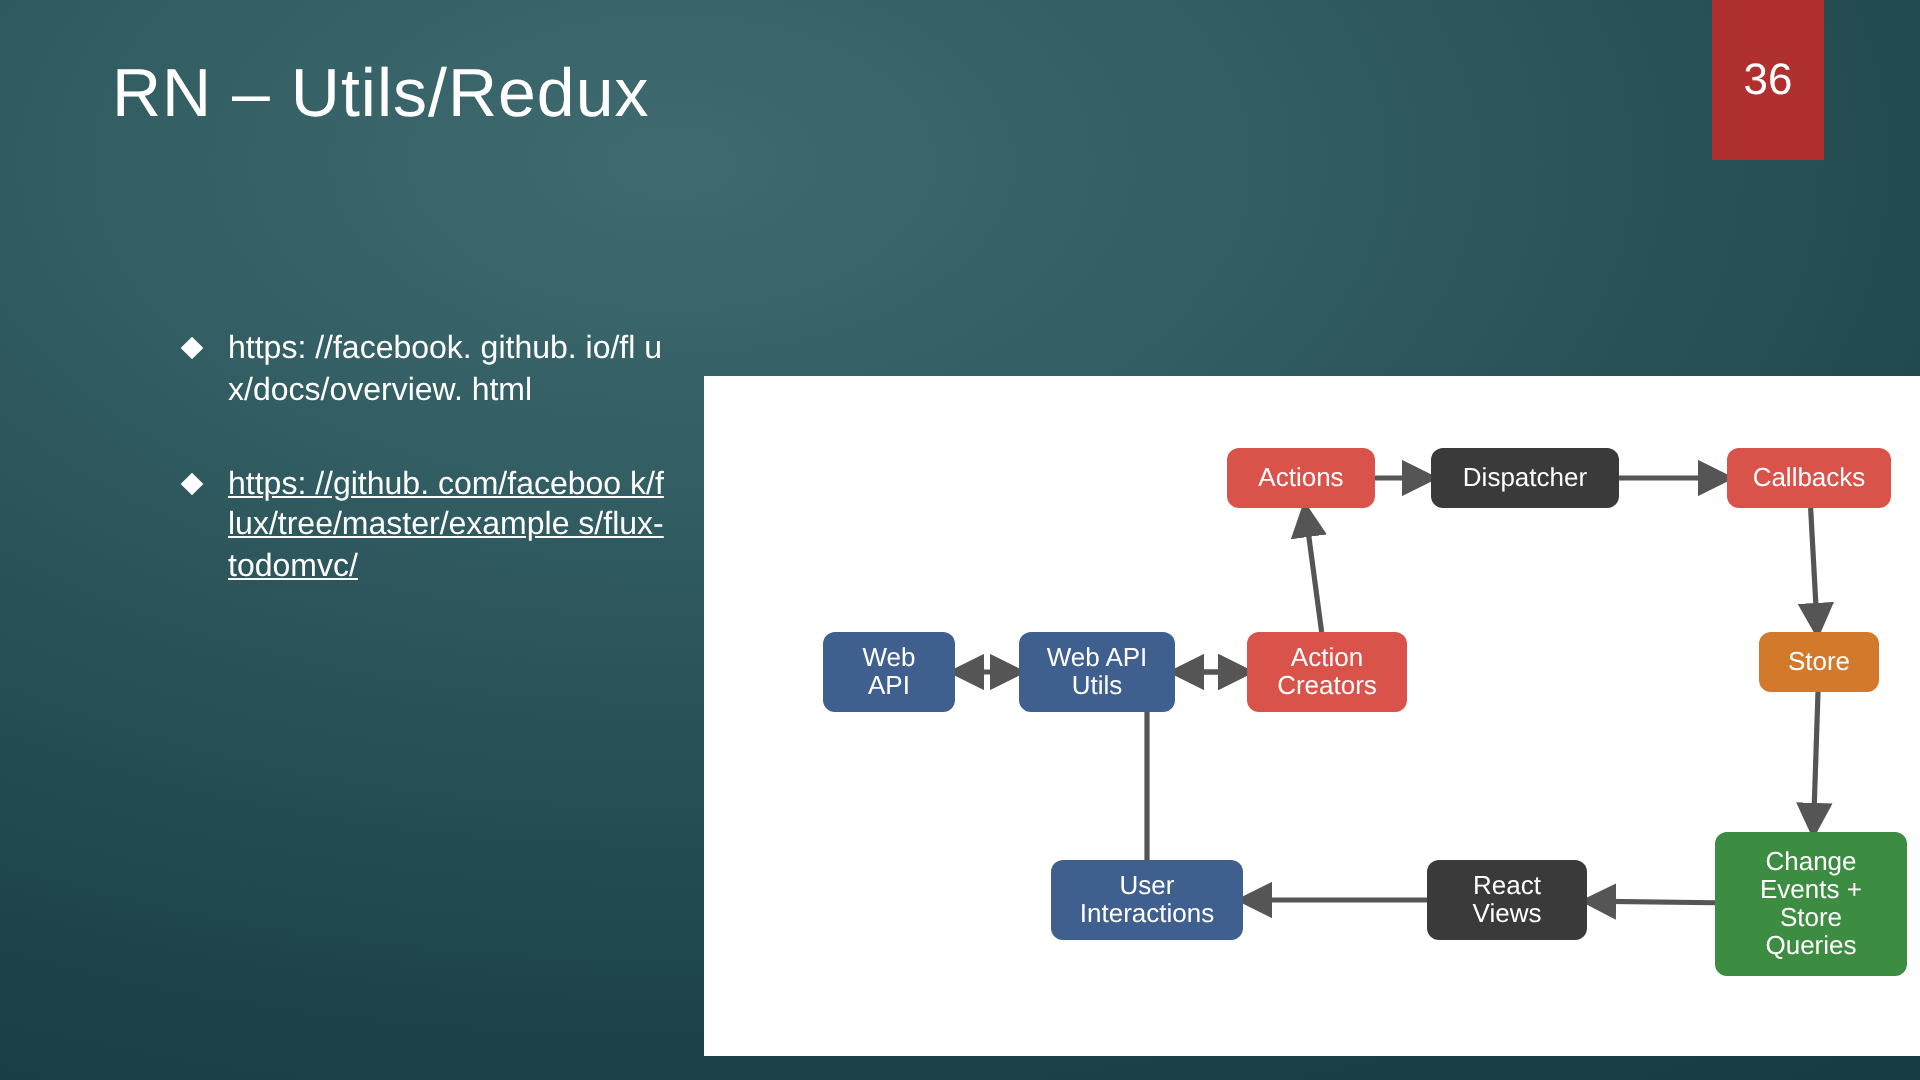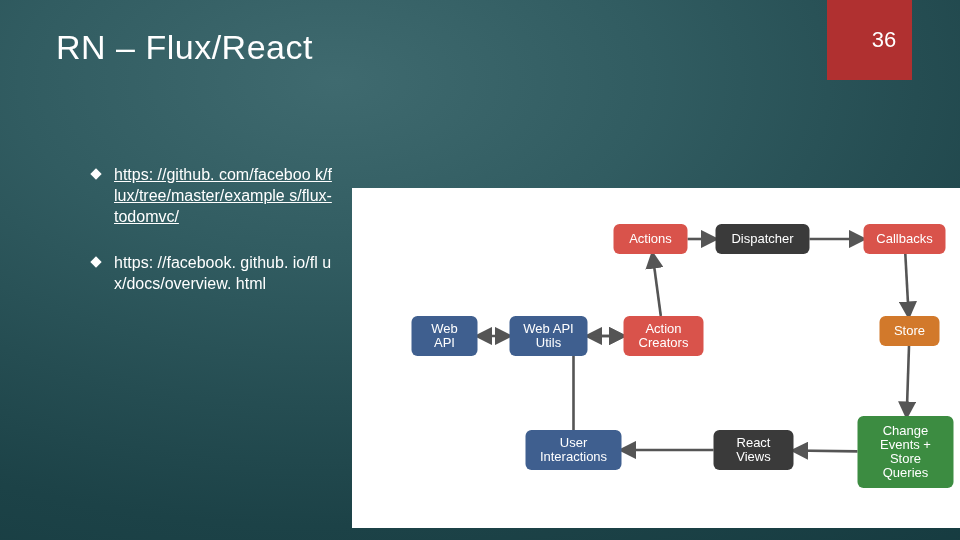--- a/index.html
+++ b/index.html
@@ -31,21 +31,20 @@
     right: 48px;
     top: 0;
     width: 56px;
     height: 80px;
     background: #b03030;
     display: flex;
     align-items: center;
     justify-content: center;
     font-size: 22px;
     color: #fff;
-    padding-left: 29px;
   }
   .bullets {
     position: absolute;
     left: 92px;
     top: 165px;
     width: 240px;
   }
   .bullet {
     display: flex;
     align-items: flex-start;
@@ -96,34 +95,34 @@
     stroke: #555555;
     stroke-width: 2.6;
     fill: none;
   }
 </style>
 </head>
 <body>
 
 <div class="slide">
 
-  <div class="title">RN – Flux/React</div>
+  <div class="title">RN – Utils/Redux</div>
 
   <div class="page-badge">
     <span>36</span>
   </div>
 
   <div class="bullets">
     <div class="bullet">
       <span class="diamond"></span>
-      <span class="link underlined">https: //github. com/faceboo k/flux/tree/master/example s/flux-todomvc/</span>
+      <span class="link">https: //facebook. github. io/fl ux/docs/overview. html</span>
     </div>
     <div class="bullet">
       <span class="diamond"></span>
-      <span class="link">https: //facebook. github. io/fl ux/docs/overview. html</span>
+      <span class="link underlined">https: //github. com/faceboo k/flux/tree/master/example s/flux-todomvc/</span>
     </div>
   </div>
 
   <div class="diagram">
     <svg class="dsvg" viewBox="0 0 580 340">
       <defs>
         <marker id="ah" viewBox="0 0 10 10" refX="8" refY="5" markerWidth="7" markerHeight="7" orient="auto-start-reverse">
           <path d="M 0 0 L 10 5 L 0 10 z" fill="#555555"></path>
         </marker>
       </defs>

